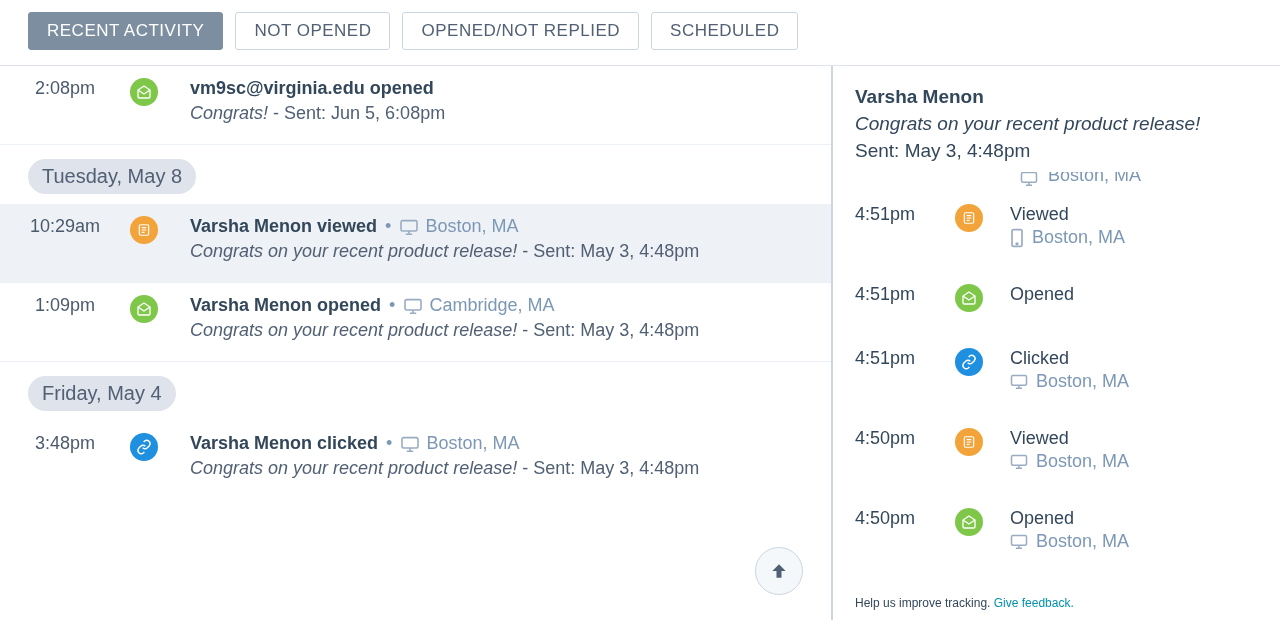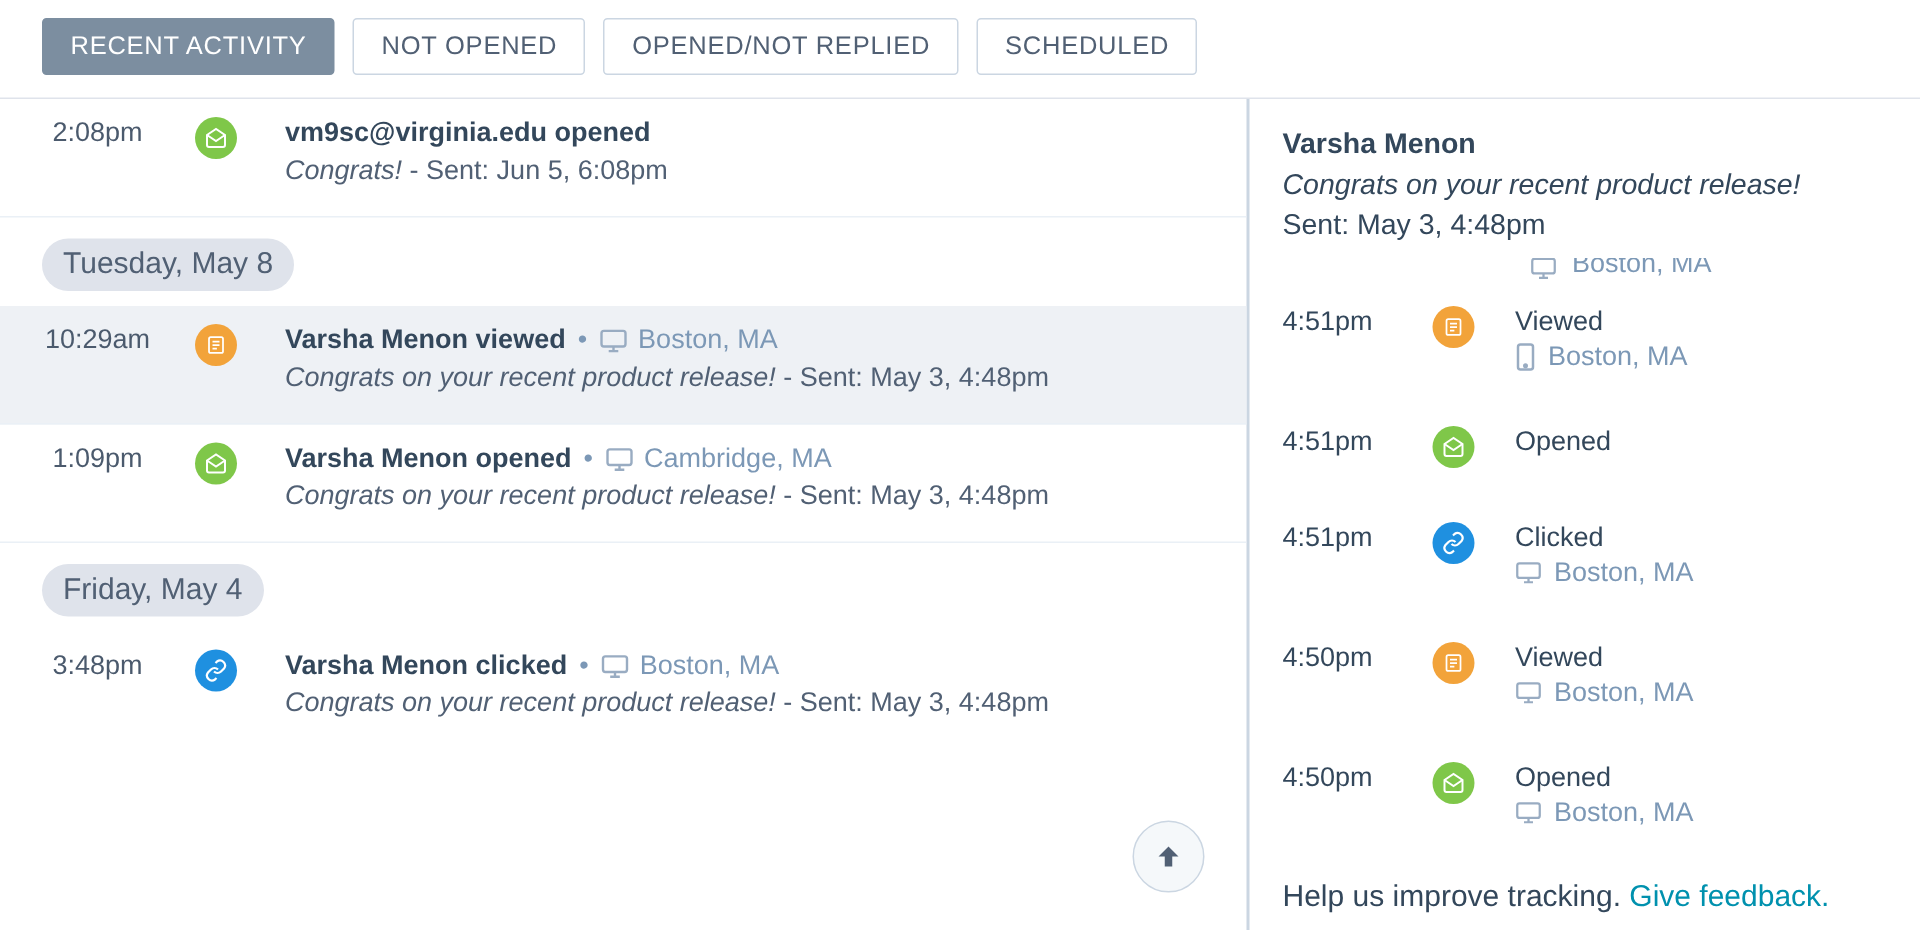--- a/index.html
+++ b/index.html
@@ -151,21 +151,21 @@
 .d-time { width: 100px; color: #33475b; font-size: 18px; text-align: left; flex-shrink: 0; }
 .d-icon { width: 55px; display: flex; justify-content: flex-start; flex-shrink: 0; }
 .d-text { display: flex; flex-direction: column; gap: 2px; }
 .d-action { color: #33475b; font-size: 18px; }
 .d-loc { color: #7c98b6; font-size: 18px; display: inline-flex; align-items: center; gap: 8px;}
 
 .feedback {
   position: absolute;
   bottom: 10px;
   left: 22px;
-  font-size: 20px;
+  font-size: 12px;
   color: #33475b;
 }
 .feedback .link { color: #0091ae; cursor: pointer; }
 
 svg { display: block; }
 </style>
 </head>
 <body>
 
 <div class="tabs-bar">

